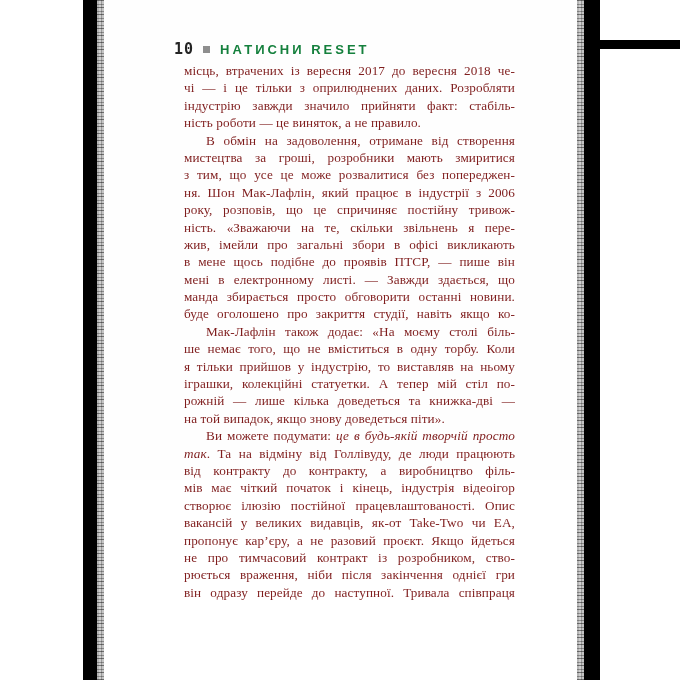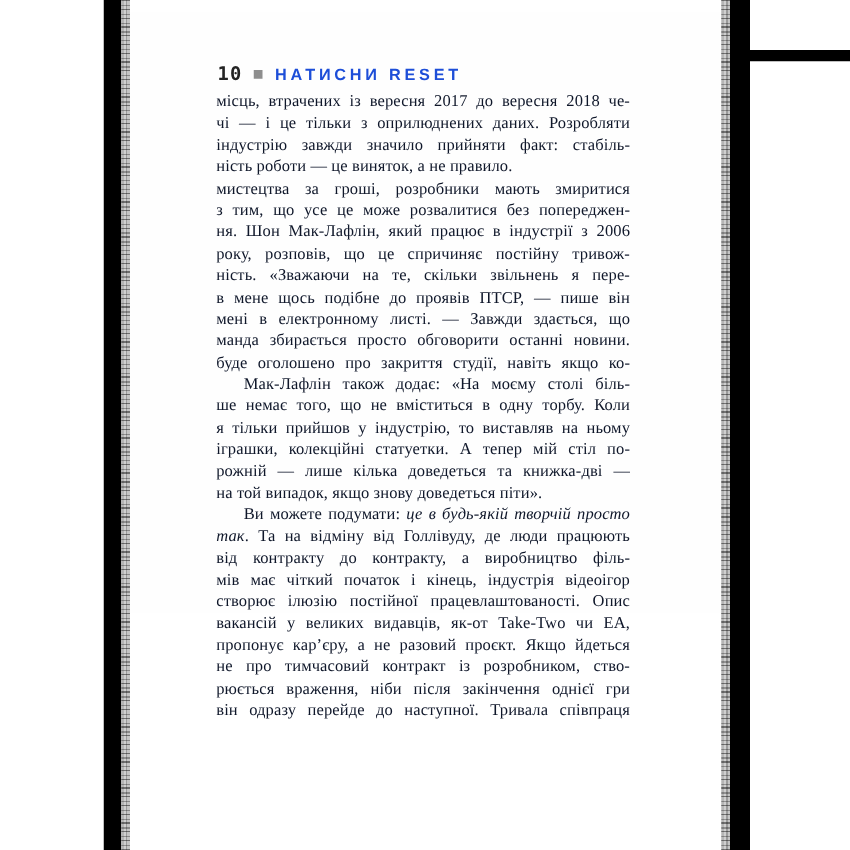--- a/index.html
+++ b/index.html
@@ -40,21 +40,20 @@
   .noise-right { left: 577px; }
 
   
   .page {
     position: absolute;
     left: 104px;
     top: 0;
     width: 473px;
     height: 480px;
     background: #fefefe;
-    margin-top: 10px;
   }
 
   .running-head {
     position: absolute;
     left: 70px;           
     top: 40px;
     display: flex;
     align-items: center;
     white-space: nowrap;
   }
@@ -69,29 +68,29 @@
     width: 7px;
     height: 7px;
     background: #8e8e8e;
     margin: 0 10px 0 9px;
   }
   .running-title {
     font-family: "Liberation Sans", "DejaVu Sans", sans-serif;
     font-weight: bold;
     font-size: 13px;
     letter-spacing: 3px;
-    color: #1d4ed8;
+    color: #15803d;
   }
 
   .page-text {
     position: absolute;
-    left: 69px;           
+    left: 80px;           
     top: 62px;
     width: 331px;
-    color: #0f172a;
+    color: #7f1d1d;
     font-size: 13.2px;
     letter-spacing: 0.1px;
   }
   .paragraph { margin: 0; }
   .line {
     height: 17.4px;
     line-height: 17.4px;
     overflow: hidden;
     text-align: justify;
     text-align-last: justify;
@@ -113,25 +112,27 @@
     <span class="running-title">НАТИСНИ RESET</span>
   </div>
   <div class="page-text">
       <div class="paragraph">
         <div class="line">місць, втрачених із вересня 2017 до вересня 2018 че-</div>
         <div class="line">чі — і це тільки з оприлюднених даних. Розробляти</div>
         <div class="line">індустрію завжди значило прийняти факт: стабіль-</div>
         <div class="line end">ність роботи — це виняток, а не правило.</div>
       </div>
       <div class="paragraph">
+        <div class="line indent">В обмін на задоволення, отримане від створення</div>
         <div class="line">мистецтва за гроші, розробники мають змиритися</div>
         <div class="line">з тим, що усе це може розвалитися без попереджен-</div>
         <div class="line">ня. Шон Мак-Лафлін, який працює в індустрії з 2006</div>
         <div class="line">року, розповів, що це спричиняє постійну тривож-</div>
         <div class="line">ність. «Зважаючи на те, скільки звільнень я пере-</div>
+        <div class="line">жив, імейли про загальні збори в офісі викликають</div>
         <div class="line">в мене щось подібне до проявів ПТСР, — пише він</div>
         <div class="line">мені в електронному листі. — Завжди здається, що</div>
         <div class="line">манда збирається просто обговорити останні новини.</div>
         <div class="line">буде оголошено про закриття студії, навіть якщо ко-</div>
       </div>
       <div class="paragraph">
         <div class="line indent">Мак-Лафлін також додає: «На моєму столі біль-</div>
         <div class="line">ше немає того, що не вміститься в одну торбу. Коли</div>
         <div class="line">я тільки прийшов у індустрію, то виставляв на ньому</div>
         <div class="line">іграшки, колекційні статуетки. А тепер мій стіл по-</div>

